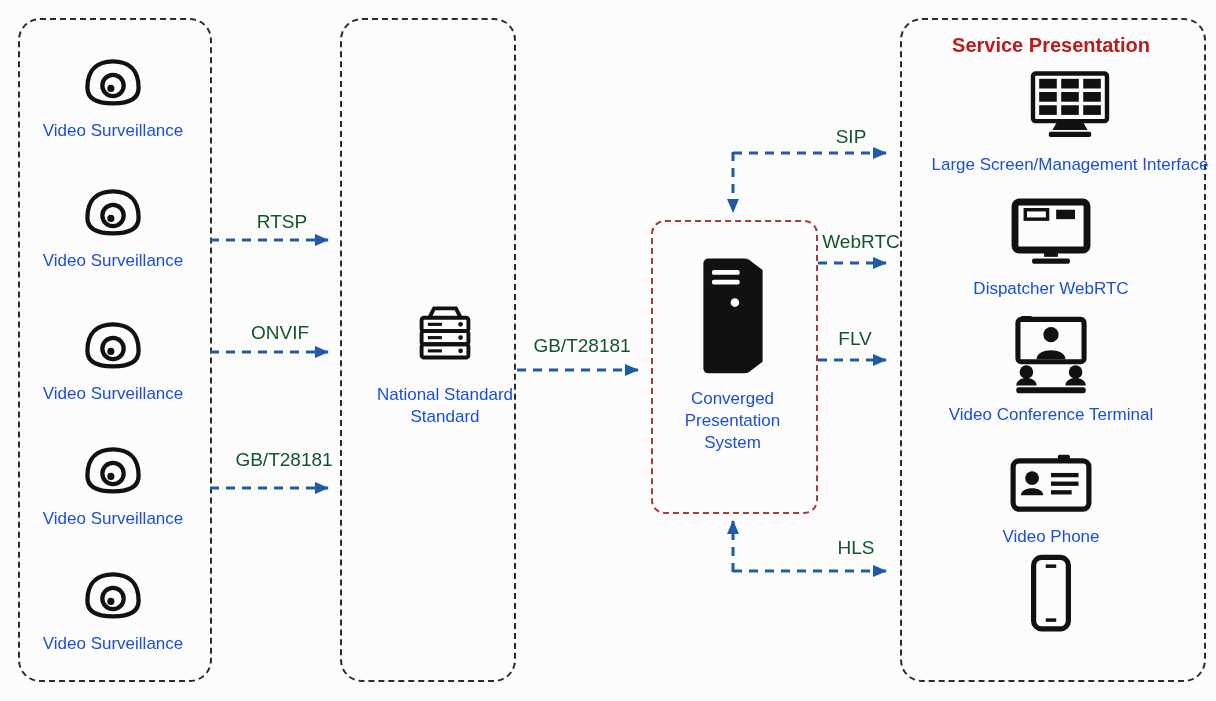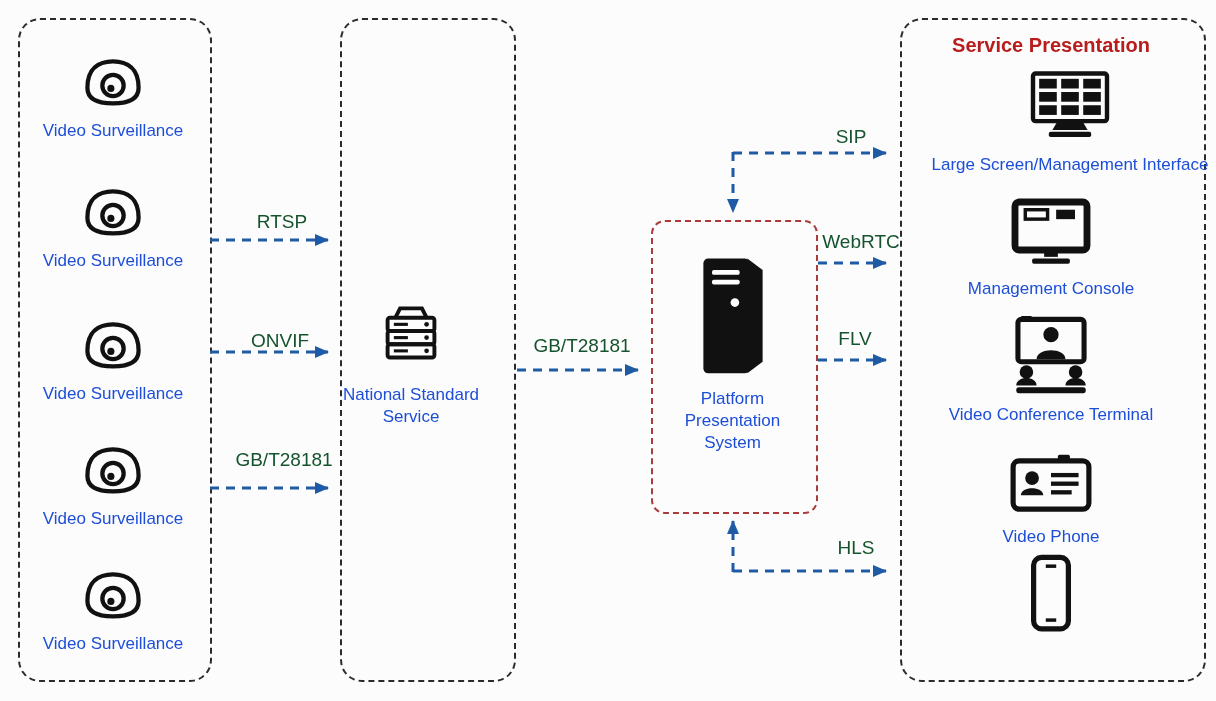--- a/index.html
+++ b/index.html
@@ -48,21 +48,21 @@
     <path class="conn" d="M517,370 H638" marker-end="url(#ah)"></path>
     <path class="conn" d="M733,152 V212" marker-end="url(#ah)"></path>
     <path class="conn" d="M733,153 H886" marker-end="url(#ah)"></path>
     <path class="conn" d="M818,263 H886" marker-end="url(#ah)"></path>
     <path class="conn" d="M818,360 H886" marker-end="url(#ah)"></path>
     <path class="conn" d="M733,572 V521" marker-end="url(#ah)"></path>
     <path class="conn" d="M733,571 H886" marker-end="url(#ah)"></path>
   </svg>
 
   <div class="arrow-label" style="left:282px;top:211px;">RTSP</div>
-  <div class="arrow-label" style="left:280px;top:322px;margin-top:8px;">ONVIF</div>
+  <div class="arrow-label" style="left:280px;top:322px;">ONVIF</div>
   <div class="arrow-label" style="left:284px;top:449px;">GB/T28181</div>
   <div class="arrow-label" style="left:582px;top:335px;">GB/T28181</div>
   <div class="arrow-label" style="left:851px;top:126px;">SIP</div>
   <div class="arrow-label" style="left:861px;top:231px;">WebRTC</div>
   <div class="arrow-label" style="left:855px;top:328px;">FLV</div>
   <div class="arrow-label" style="left:856px;top:537px;">HLS</div>
 
   <div class="node" style="left:26px;top:54px;width:174px;">
     <svg width="64" height="56" viewBox="0 0 90 72">
       <path d="M9,44 C9,17 25,7 45,7 C65,7 81,17 81,44 C81,60 66,66 45,66 C24,66 9,60 9,44 Z" fill="none" stroke="#111" stroke-width="6"></path>
@@ -97,49 +97,49 @@
   </div>
   <div class="node" style="left:26px;top:567px;width:174px;">
     <svg width="64" height="56" viewBox="0 0 90 72">
       <path d="M9,44 C9,17 25,7 45,7 C65,7 81,17 81,44 C81,60 66,66 45,66 C24,66 9,60 9,44 Z" fill="none" stroke="#111" stroke-width="6"></path>
       <circle cx="45" cy="41" r="15" fill="none" stroke="#111" stroke-width="6"></circle>
       <circle cx="42" cy="45" r="5" fill="#111"></circle>
     </svg>
     <div class="node-label">Video Surveillance</div>
   </div>
 
-  <div class="node" style="left:329px;top:302px;width:164px;text-align:center;">
+  <div class="node" style="left:363px;top:302px;width:164px;text-align:center;">
     <svg width="78" height="72" viewBox="0 0 100 92">
       <path d="M30,20 L36,8 L64,8 L70,20" fill="none" stroke="#111" stroke-width="5"></path>
       <rect x="20" y="20" width="60" height="17" rx="3" fill="none" stroke="#111" stroke-width="5"></rect>
       <rect x="20" y="37" width="60" height="17" rx="3" fill="none" stroke="#111" stroke-width="5"></rect>
       <rect x="20" y="54" width="60" height="17" rx="3" fill="none" stroke="#111" stroke-width="5"></rect>
       <circle cx="70" cy="28.5" r="3" fill="#111"></circle>
       <circle cx="70" cy="45.5" r="3" fill="#111"></circle>
       <circle cx="70" cy="62.5" r="3" fill="#111"></circle>
       <line x1="28" y1="28.5" x2="46" y2="28.5" stroke="#111" stroke-width="4"></line>
       <line x1="28" y1="45.5" x2="46" y2="45.5" stroke="#111" stroke-width="4"></line>
       <line x1="28" y1="62.5" x2="46" y2="62.5" stroke="#111" stroke-width="4"></line>
     </svg>
     <div class="node-label">
       <div>National Standard</div>
-      <div>Service</div>
+      <div>Standard</div>
     </div>
   </div>
 
   <div class="node" style="left:655px;top:252px;width:155px;">
     <svg width="86" height="126" viewBox="0 0 90 130">
       <polygon points="60,6 76,18 76,114 60,126" fill="#111"></polygon>
       <rect x="14" y="6" width="48" height="120" rx="5" fill="#111"></rect>
       <rect x="23" y="18" width="29" height="5" rx="2" fill="#fff"></rect>
       <rect x="23" y="28" width="29" height="5" rx="2" fill="#fff"></rect>
       <circle cx="47" cy="52" r="4.5" fill="#fff"></circle>
     </svg>
     <div class="node-label">
-      <div>Platform</div>
+      <div>Converged</div>
       <div>Presentation</div>
       <div>System</div>
     </div>
   </div>
 
   <div class="svc-title">Service Presentation</div>
 
   <div class="node" style="left:924px;top:70px;width:292px;">
     <svg width="90" height="74" viewBox="0 0 100 84">
       <rect x="8" y="4" width="84" height="54" rx="3" fill="none" stroke="#111" stroke-width="5"></rect>
@@ -161,21 +161,21 @@
   </div>
 
   <div class="node" style="left:905px;top:196px;width:292px;">
     <svg width="86" height="72" viewBox="0 0 100 84">
       <rect x="8" y="7" width="84" height="56" rx="5" fill="none" stroke="#111" stroke-width="8"></rect>
       <rect x="56" y="16" width="22" height="11" fill="#111"></rect>
       <rect x="20" y="16" width="26" height="11" fill="none" stroke="#111" stroke-width="4"></rect>
       <rect x="42" y="63" width="16" height="8" fill="#111"></rect>
       <rect x="28" y="73" width="44" height="6" rx="2" fill="#111"></rect>
     </svg>
-    <div class="node-label">Management Console</div>
+    <div class="node-label">Dispatcher WebRTC</div>
   </div>
 
   <div class="node" style="left:905px;top:316px;width:292px;">
     <svg width="94" height="78" viewBox="0 0 110 92">
       <rect x="16" y="4" width="78" height="50" rx="4" fill="none" stroke="#111" stroke-width="6"></rect>
       <rect x="20" y="0" width="12" height="6" fill="#111"></rect>
       <circle cx="55" cy="22" r="9" fill="#111"></circle>
       <path d="M38,51 C38,37 72,37 72,51 Z" fill="#111"></path>
       <circle cx="26" cy="66" r="8" fill="#111"></circle>
       <path d="M14,82 C14,70 38,70 38,82 Z" fill="#111"></path>

